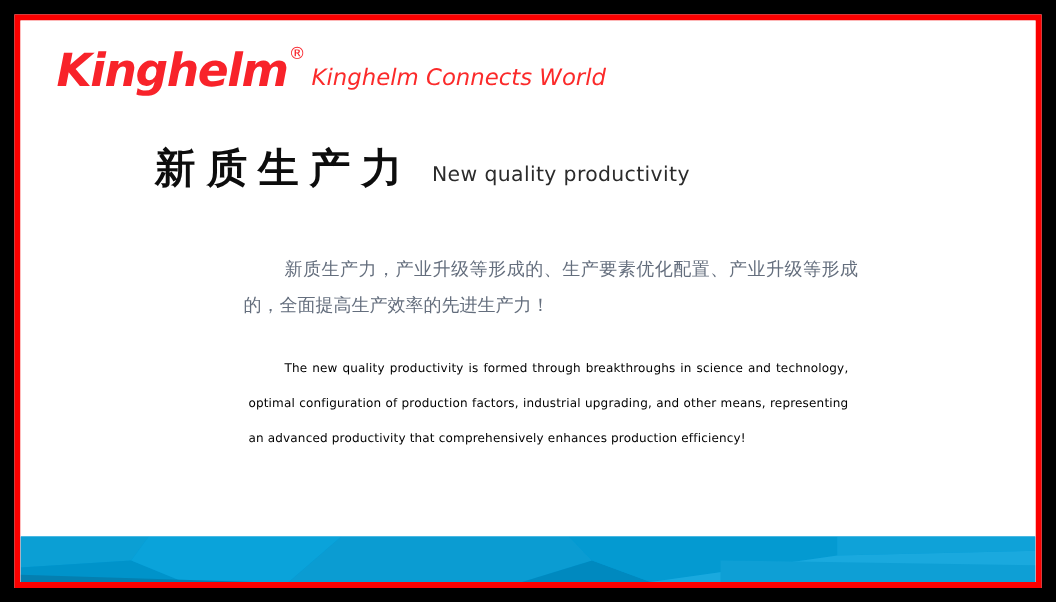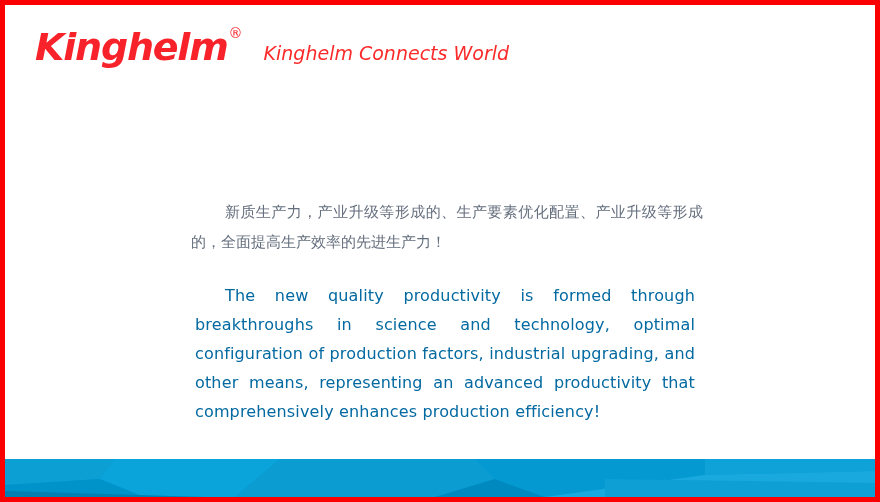--- a/index.html
+++ b/index.html
@@ -10,21 +10,21 @@
   body {
     font-family: "Liberation Sans", sans-serif;
   }
 
   #slide {
     position: relative;
     width: 880px;
     height: 502px;
     box-sizing: border-box;
     background: #000000;
-    padding: 0;
+    padding: 12px;
     overflow: hidden;
   }
 
   .red-frame {
     position: relative;
     width: 100%;
     height: 100%;
     box-sizing: border-box;
     background: #ffffff;
     border: 5px solid #fb0000;
@@ -67,21 +67,21 @@
     top: -1px;
     right: -15px;
     font-family: "DejaVu Sans", sans-serif;
     font-size: 14px;
     font-style: normal;
     font-weight: normal;
     color: #f8232a;
     line-height: 14px;
   }
   .tagline {
-    margin-left: 36px;
+    margin-left: 20px;
     font-family: "DejaVu Sans", sans-serif;
     font-style: italic;
     font-size: 19px;
     line-height: 22px;
     color: #fb2a2a;
     white-space: nowrap;
     padding-bottom: 3px;
   }
 
   
@@ -124,23 +124,23 @@
     color: #646e7d;
     text-indent: 34px;
     text-align: justify;
   }
   .para-en {
     position: absolute;
     left: 190px;
     top: 276px;
     width: 500px;
     font-family: "DejaVu Sans", sans-serif;
-    font-size: 16px;
+    font-size: 10px;
     line-height: 29px;
-    color: #0369a1;
+    color: #000000;
     text-indent: 30px;
     text-align: justify;
     letter-spacing: 0.15px;
   }
 
   
   .blue-band {
     position: absolute;
     left: 0;
     right: 0;
@@ -163,20 +163,24 @@
     <div class="canvas">
 
       <div class="header">
         <div class="logo-wrap">
           <span class="logo-text">Kinghelm</span>
           <span class="logo-reg">®</span>
         </div>
         <div class="tagline">Kinghelm Connects World</div>
       </div>
 
+      <div class="title-row">
+        <div class="title-cn">新质生产力</div>
+        <div class="title-en">New quality productivity</div>
+      </div>
 
       <div class="para-cn">新质生产力，产业升级等形成的、生产要素优化配置、产业升级等形成的，全面提高生产效率的先进生产力！</div>
       <div class="para-en">The new quality productivity is formed through breakthroughs in science and technology, optimal configuration of production factors, industrial upgrading, and other means, representing an advanced productivity that comprehensively enhances production efficiency!</div>
 
       <div class="blue-band">
         <svg viewBox="0 0 870 38" preserveAspectRatio="none">
           <rect x="0" y="0" width="870" height="38" fill="#019bd7"></rect>
           <polygon points="0,0 110,0 95,20 0,26" fill="#0b9fd4"></polygon>
           <polygon points="0,26 95,20 140,38 0,38" fill="#0093ca"></polygon>
           <polygon points="110,0 275,0 230,38 140,38 95,20" fill="#0aa3da"></polygon>

